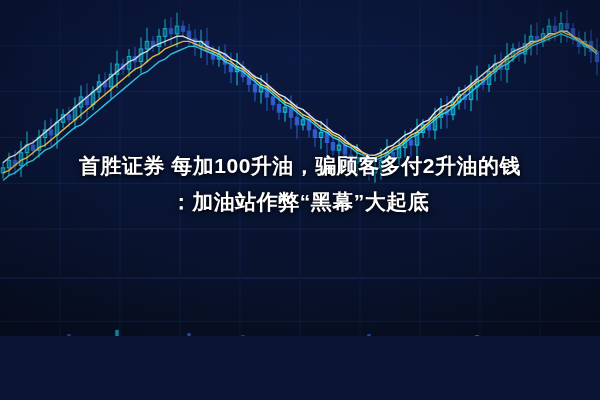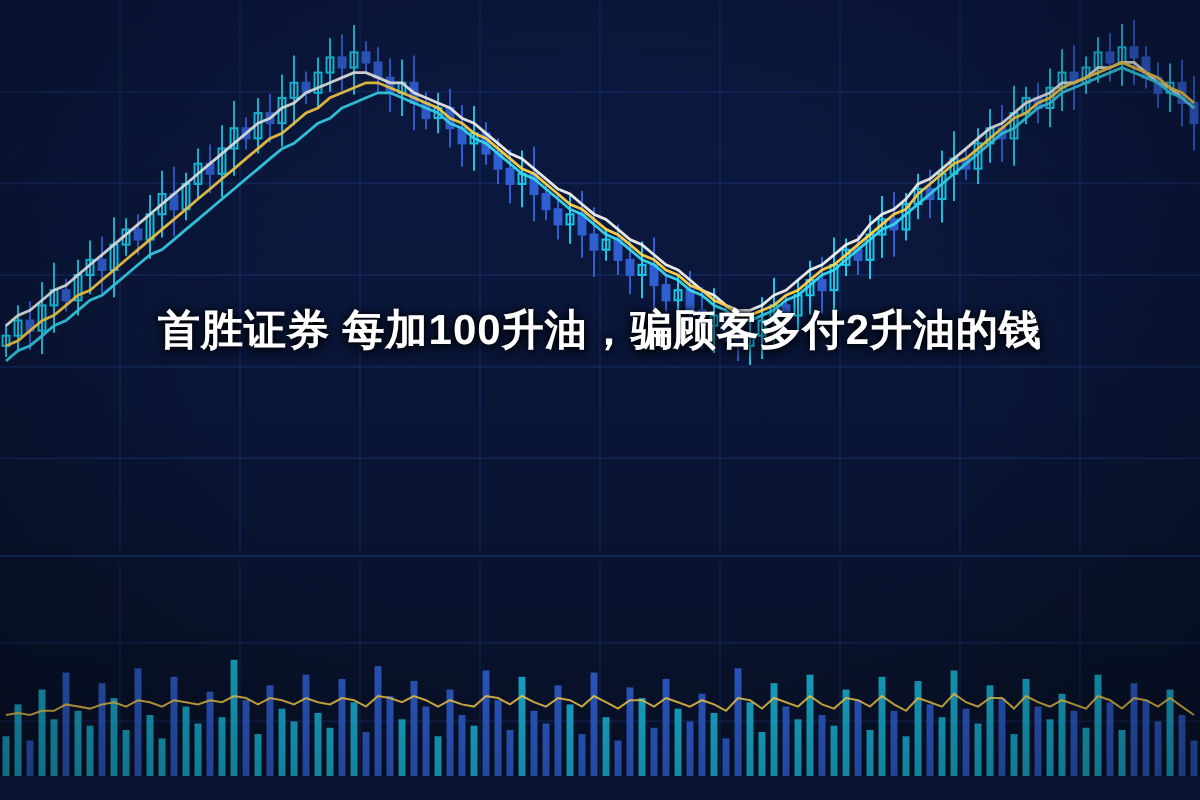--- a/index.html
+++ b/index.html
@@ -1,18 +1,18 @@
 <!DOCTYPE html>
 <html><head>
 <meta charset="utf-8">
 <style>
   html,body{margin:0;padding:0;}
   body{width:600px;height:400px;overflow:hidden;background:#0a1433;
        font-family:"Liberation Sans", sans-serif;}
-  #stage{position:relative;width:600px;height:388px;overflow:hidden;
+  #stage{position:relative;width:600px;height:336px;overflow:hidden;
          background:linear-gradient(180deg,#0c1a44 0%,#0a1638 45%,#081128 100%);}
   #chartwrap{position:absolute;inset:0;}
   svg{display:block;}
   .overlay-text{position:absolute;left:0;right:0;top:148px;text-align:center;
       color:#ffffff;font-size:21px;line-height:36px;font-weight:700;
       text-shadow:0 2px 6px rgba(0,0,0,.85),0 0 3px rgba(0,0,0,.9);
       letter-spacing:.5px;padding:0 14px;box-sizing:border-box;}
   .overlay-text .l2{display:block;}
   .vignette{position:absolute;inset:0;pointer-events:none;
       background:radial-gradient(ellipse at 50% 50%, rgba(0,0,0,0) 45%, rgba(0,0,0,.35) 100%);}
@@ -360,15 +360,16 @@
           <rect x="595.26" y="370.264" width="3.4799999999999995" height="29.73599999999999" fill="#2f5fd0" opacity="0.9"></rect>
         </g>
         <path d="M3.0 357.5 L9.0 356.5 L15.0 357.5 L21.0 355.4 L27.0 355.4 L33.0 352.2 L39.0 353.3 L45.0 354.3 L51.0 352.2 L57.0 351.1 L63.0 353.3 L69.0 350.1 L75.0 351.1 L81.0 353.3 L87.0 350.1 L93.0 351.1 L99.0 352.2 L105.0 350.1 L111.0 351.1 L117.0 348.0 L123.0 349.0 L129.0 352.2 L135.0 349.0 L141.0 350.1 L147.0 352.2 L153.0 349.0 L159.0 351.1 L165.0 352.2 L171.0 349.0 L177.0 350.1 L183.0 353.3 L189.0 348.0 L195.0 349.0 L201.0 351.1 L207.0 348.0 L213.0 350.1 L219.0 353.3 L225.0 350.1 L231.0 352.2 L237.0 353.3 L243.0 348.0 L249.0 349.0 L255.0 352.2 L261.0 348.0 L267.0 351.1 L273.0 353.3 L279.0 349.0 L285.0 350.1 L291.0 353.3 L297.0 348.0 L303.0 351.1 L309.0 354.3 L315.0 350.1 L321.0 350.1 L327.0 353.3 L333.0 349.0 L339.0 351.1 L345.0 353.3 L351.0 350.1 L357.0 352.2 L363.0 355.4 L369.0 349.0 L375.0 350.1 L381.0 354.3 L387.0 349.0 L393.0 351.1 L399.0 353.3 L405.0 348.0 L411.0 352.2 L417.0 354.3 L423.0 349.0 L429.0 350.1 L435.0 353.3 L441.0 348.0 L447.0 352.2 L453.0 355.4 L459.0 349.0 L465.0 351.1 L471.0 353.3 L477.0 346.9 L483.0 351.1 L489.0 353.3 L495.0 349.0 L501.0 349.0 L507.0 354.3 L513.0 348.0 L519.0 351.1 L525.0 353.3 L531.0 350.1 L537.0 352.2 L543.0 354.3 L549.0 348.0 L555.0 350.1 L561.0 354.3 L567.0 349.0 L573.0 350.1 L579.0 353.3 L585.0 349.0 L591.0 353.3 L597.0 357.5 " fill="none" stroke="#ffd24a" stroke-width="1" opacity="0.85"></path>
       </svg>
   </div>
 
   <div class="vignette"></div>
 
   <div class="overlay-text">
     <span class="l1">首胜证券 每加100升油，骗顾客多付2升油的钱</span>
+    <span class="l2">：加油站作弊“黑幕”大起底</span>
   </div>
 
 </div>
 
 </body></html>

